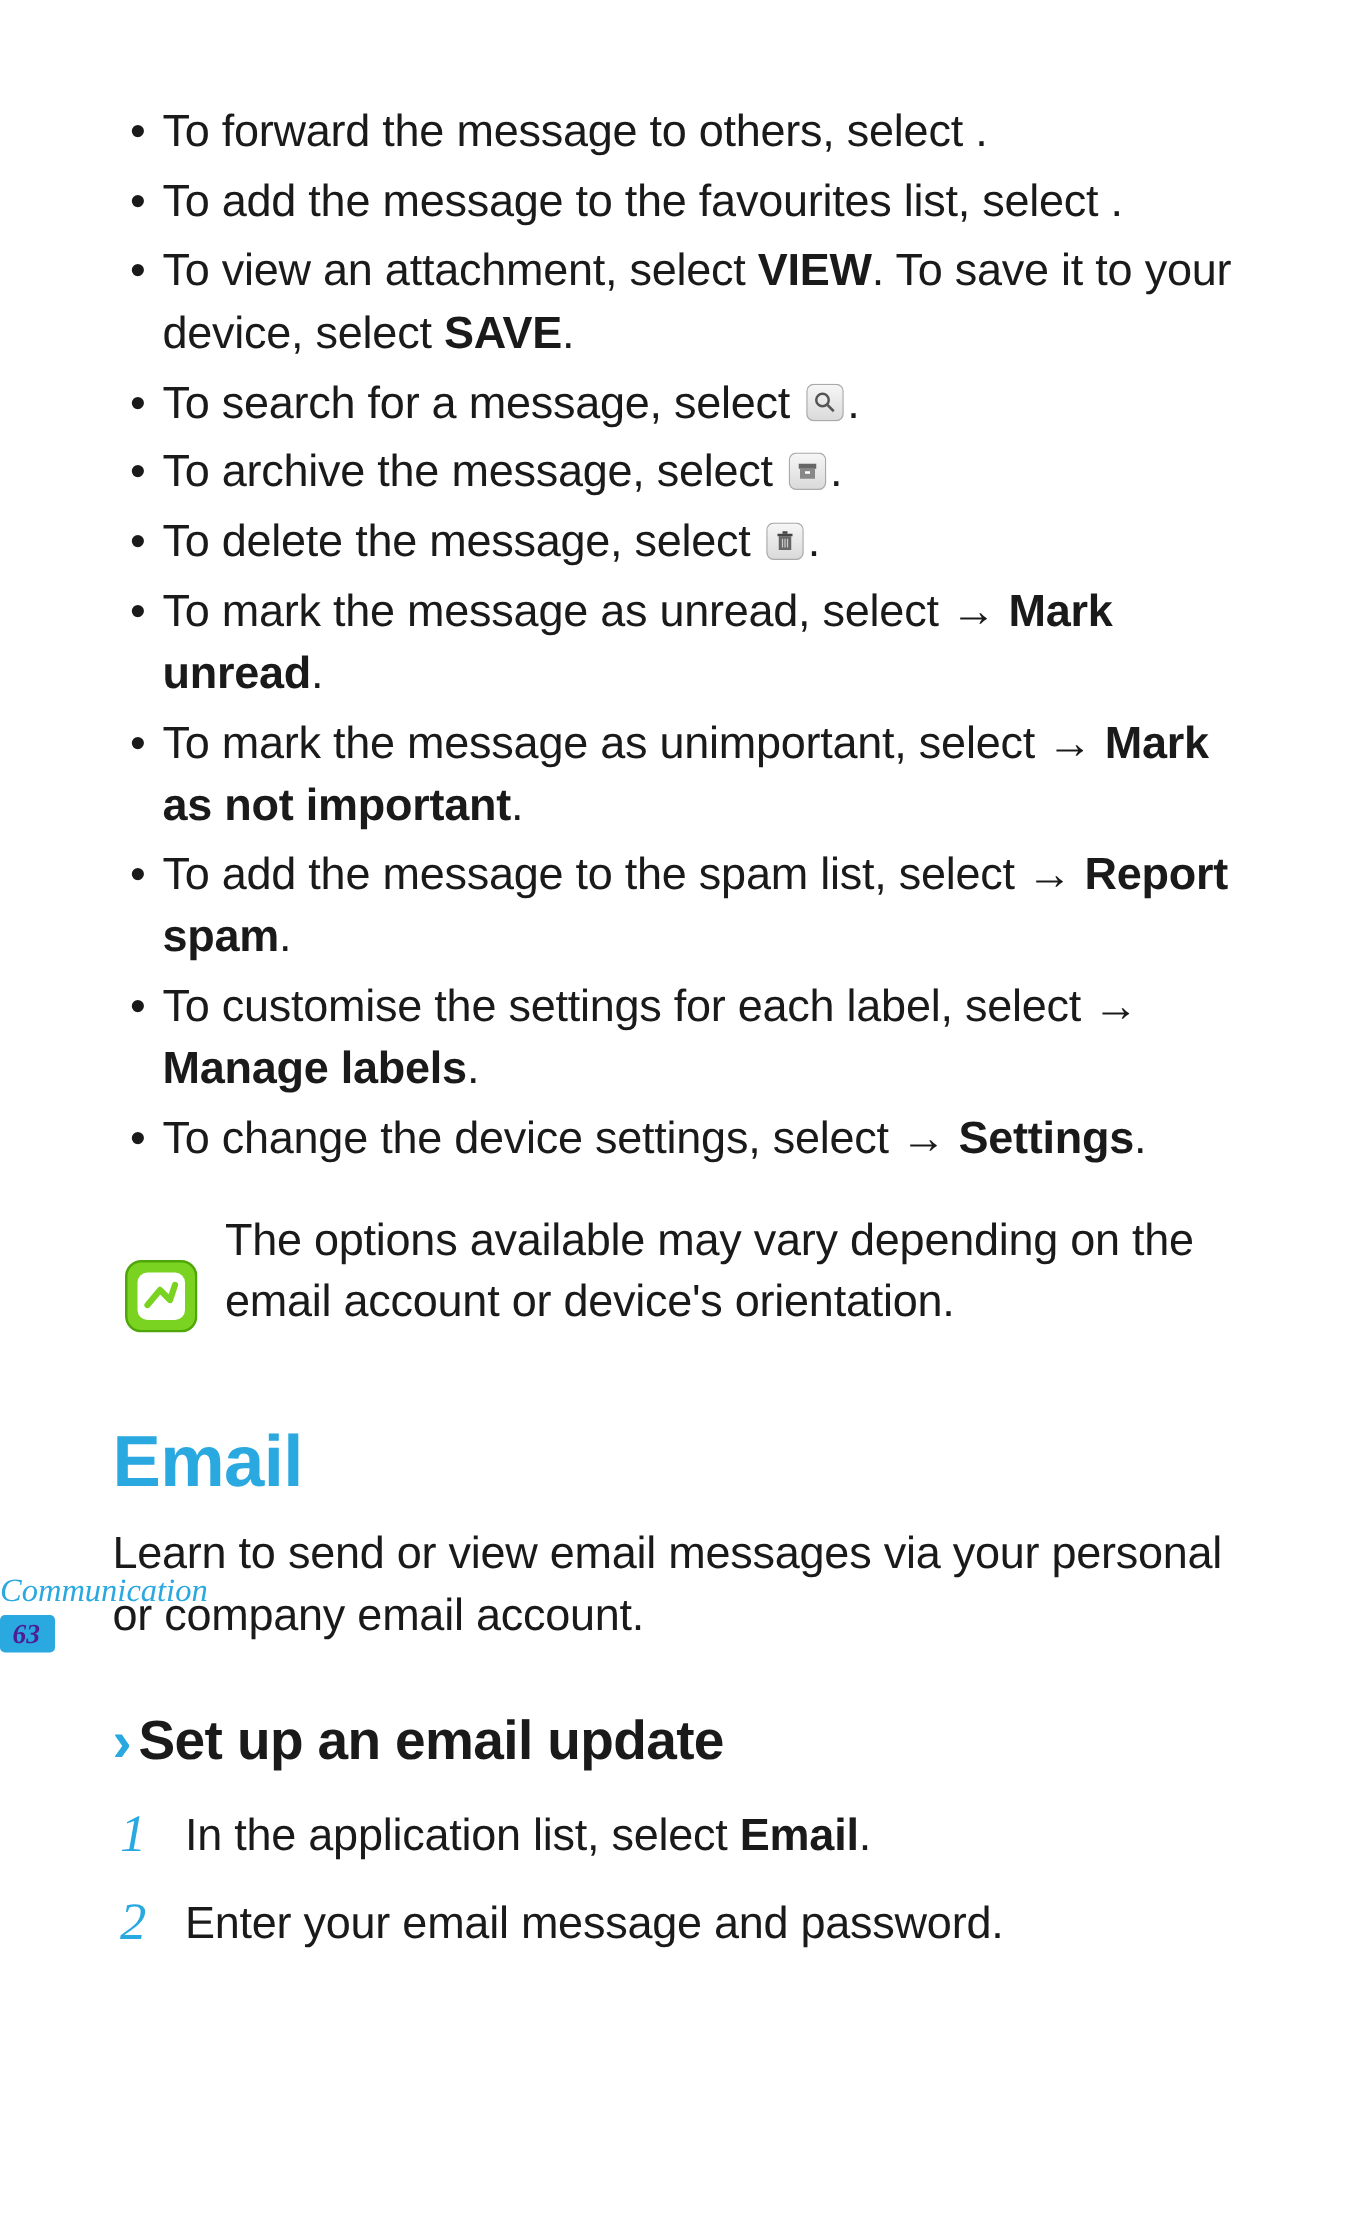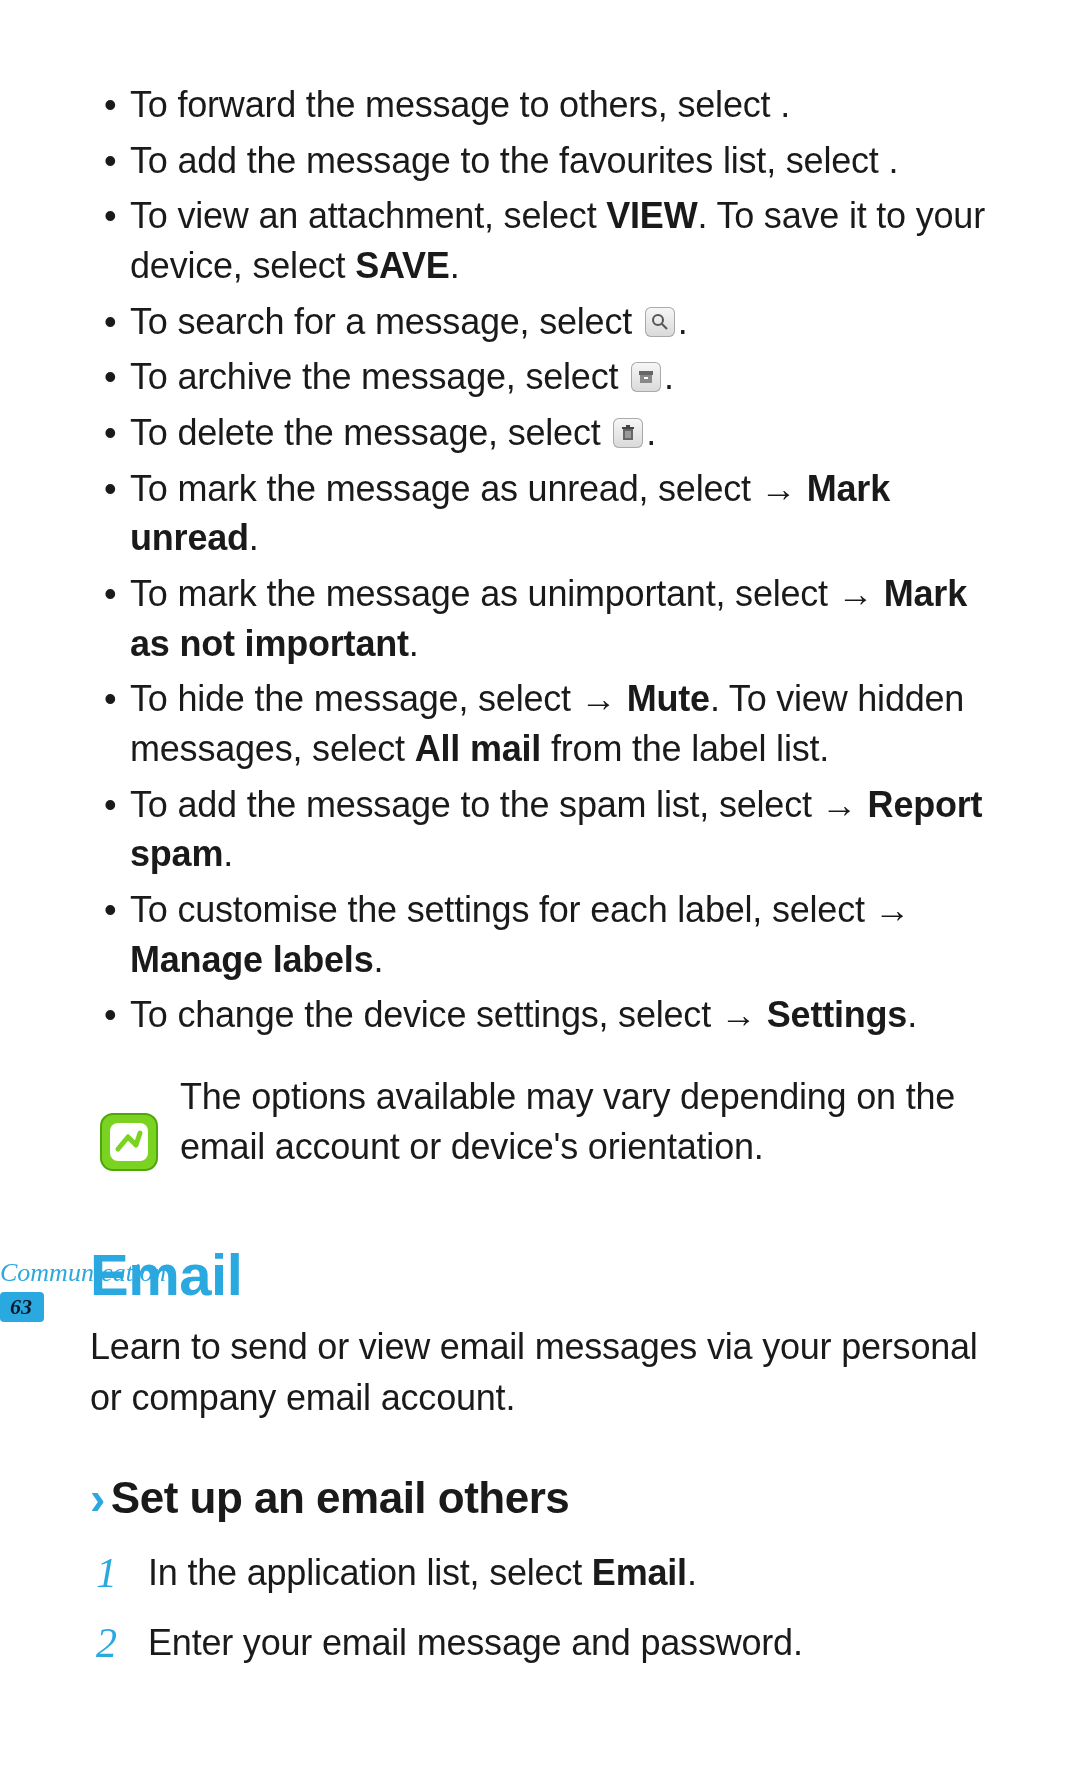--- a/index.html
+++ b/index.html
@@ -130,21 +130,21 @@
     color: #2aa8e0;
     font-style: italic;
     font-size: 26px;
     font-family: Georgia, "Times New Roman", serif;
     display: block;
     margin-bottom: 4px;
   }
   .footer-num {
     display: inline-block;
     background: #2aa8e0;
-    color: #0f172a;
+    color: #4c1d95;
     font-size: 22px;
     font-weight: 700;
     font-style: italic;
     min-width: 44px;
     padding: 2px 10px;
     border-radius: 4px;
     font-family: Georgia, "Times New Roman", serif;
   }
 </style>
 </head>
@@ -194,23 +194,20 @@
 
 
     <li>
       <span>To mark the message as unread, select </span><span class="arrow"> → </span><span class="b">Mark unread</span><span>.</span>
     </li>
 
     <li>
       <span>To mark the message as unimportant, select </span><span class="arrow"> → </span><span class="b">Mark as not important</span><span>.</span>
     </li>
 
-    <li>
-      <span>To hide the message, select </span><span class="arrow"> → </span><span class="b">Mute</span><span>. To view hidden messages, select </span><span class="b">All mail</span><span> from the label list.</span>
-    </li>
 
     <li>
       <span>To add the message to the spam list, select </span><span class="arrow"> → </span><span class="b">Report spam</span><span>.</span>
     </li>
 
 
     <li>
       <span>To customise the settings for each label, select </span><span class="arrow"> → </span><span class="b">Manage labels</span><span>.</span>
     </li>
 
@@ -228,21 +225,21 @@
       </svg>
     </div>
     <div class="note-text">The options available may vary depending on the email account or device's orientation.</div>
   </div>
 
   <h1 class="section">Email</h1>
   <p class="section-intro">Learn to send or view email messages via your personal or company email account.</p>
 
   <h2 class="subsection">
     <span class="chev">›</span>
-    <span>Set up an email others</span>
+    <span>Set up an email update</span>
   </h2>
 
   <ol class="steps">
     <li>
       <span>In the application list, select </span><span class="b">Email</span><span>.</span>
     </li>
     <li>Enter your email message and password.</li>
   </ol>
 
   <div class="footer">

